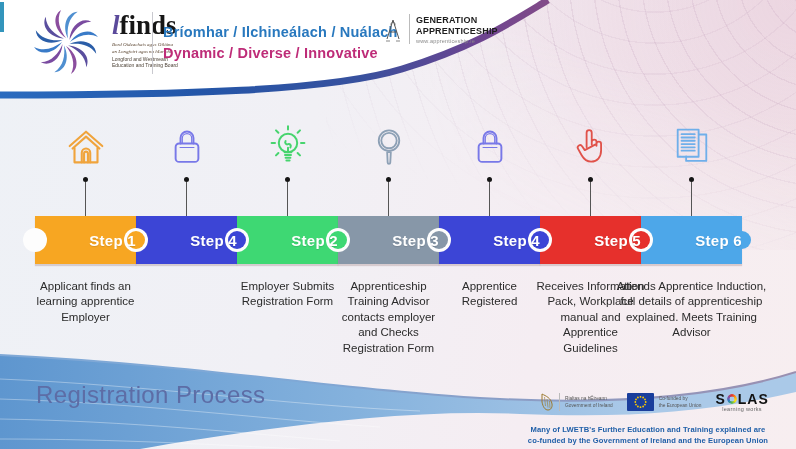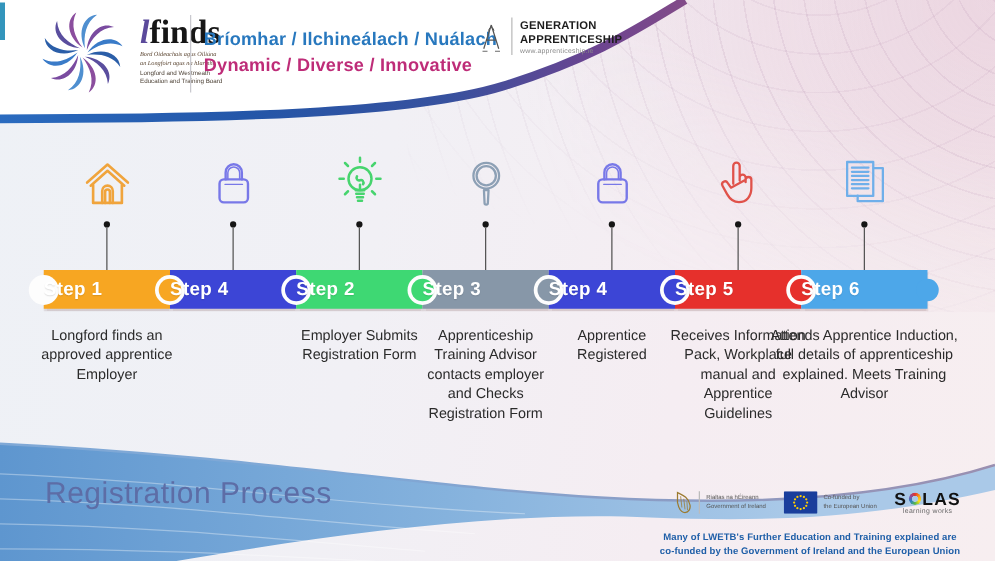--- a/index.html
+++ b/index.html
@@ -32,21 +32,21 @@
   .ga-icon{margin-top:2px;}
   .ga-div{width:1px;height:30px;background:#bbb;margin:2px 6px 0 6px;}
   .ga-text{font-size:9px;font-weight:bold;color:#1d1d1d;line-height:1.18;letter-spacing:.2px;}
   .ga-url{font-size:5.5px;color:#8a8a8a;font-weight:normal;margin-top:1px;letter-spacing:.2px;}
   
   .steps-grid{position:absolute;left:35px;top:120px;width:717px;display:flex;}
   .step-col{width:101px;display:flex;flex-direction:column;align-items:center;flex:0 0 101px;}
   .icon-box{height:54px;display:flex;align-items:center;justify-content:center;}
   .dot{width:5px;height:5px;border-radius:50%;background:#151515;margin-top:3px;}
   .stem{width:1px;height:34px;background:#555;}
-  .arrow{position:relative;width:101px;height:31px;display:flex;align-items:center;justify-content:flex-start;
+  .arrow{position:relative;width:101px;height:48px;display:flex;align-items:center;justify-content:flex-end;
     box-shadow:0 2px 1px rgba(90,40,40,.18);}
   .arrow::before{content:'';position:absolute;top:50%;left:0;transform:translate(-50%,-50%);
     width:24px;height:24px;border-radius:50%;background:#fdfdfd;z-index:2;}
   .arrow::after{content:'';position:absolute;top:50%;right:0;transform:translate(50%,-50%);
     width:18px;height:18px;border-radius:50%;background:var(--c);z-index:3;}
   .arrow .lbl{position:relative;z-index:4;color:#fff;font-weight:bold;font-size:15px;letter-spacing:.3px;
     text-shadow:0 1px 1px rgba(0,0,0,.12);}
   .desc{margin-top:15px;width:112px;text-align:center;font-size:11.5px;line-height:1.34;color:#2b2b2b;}
   .step-col:last-child .desc{width:160px;}
   
@@ -153,21 +153,21 @@
         <path d="M6 12.5 V20 H18 V12.5"></path>
         <path d="M9.8 20 V15 a2.2 2.2 0 0 1 4.4 0 V20"></path>
         <path d="M11 20 V15.4 a1 1 0 0 1 2 0 V20"></path>
       </svg>
         </div>
         <div class="dot"></div>
         <div class="stem"></div>
         <div class="arrow" style="--c: #F7A622; background: rgb(247, 166, 34);">
           <span class="lbl">Step 1</span>
         </div>
-        <div class="desc">Longford finds an approved apprentice Employer</div>
+        <div class="desc">Applicant finds an learning apprentice Employer</div>
       </div>
       <div class="step-col">
         <div class="icon-box">
           <svg width="42" height="46" viewBox="0 0 24 24" fill="none" stroke-width="1.1" stroke-linecap="round" stroke-linejoin="round" stroke="#7878E8">
         <rect x="5.5" y="10" width="13" height="10.5" rx="2"></rect>
         <path d="M8.3 10 V6.8 a3.7 3.7 0 0 1 7.4 0 V10"></path>
         <path d="M9.3 10 V7 a2.7 2.7 0 0 1 5.4 0 V10" stroke-width=".7"></path>
         <path d="M8 12.3 h8" stroke-width=".6"></path>
       </svg>
         </div>

